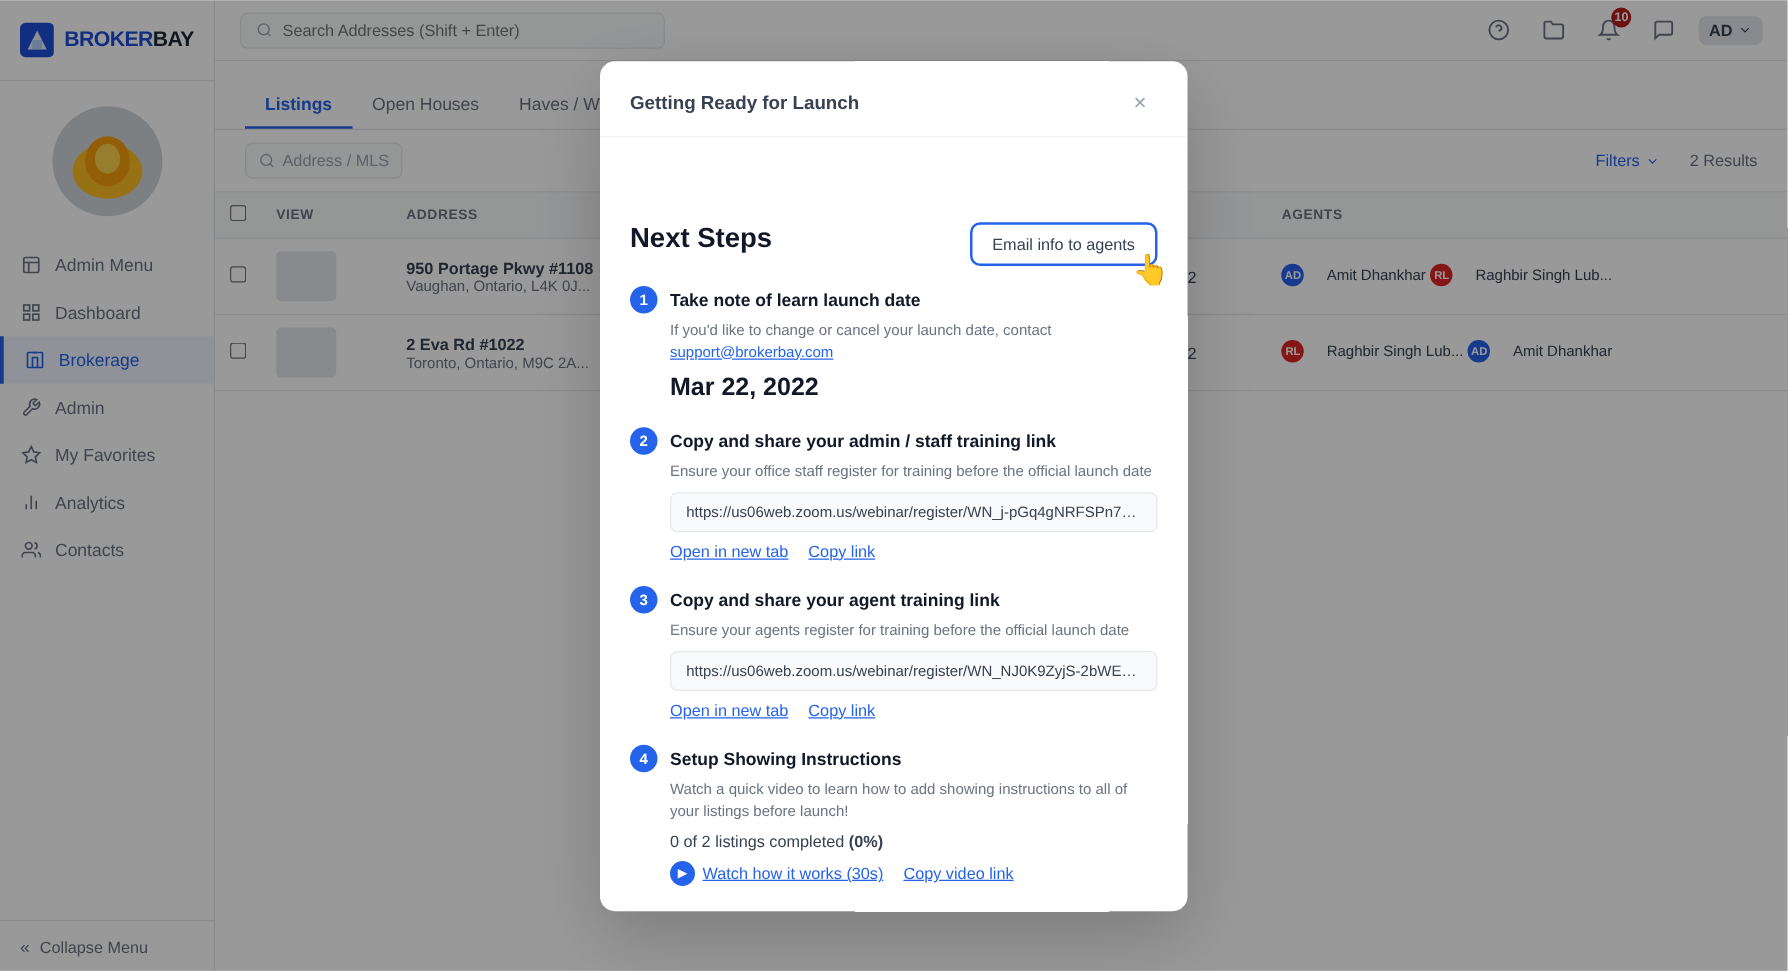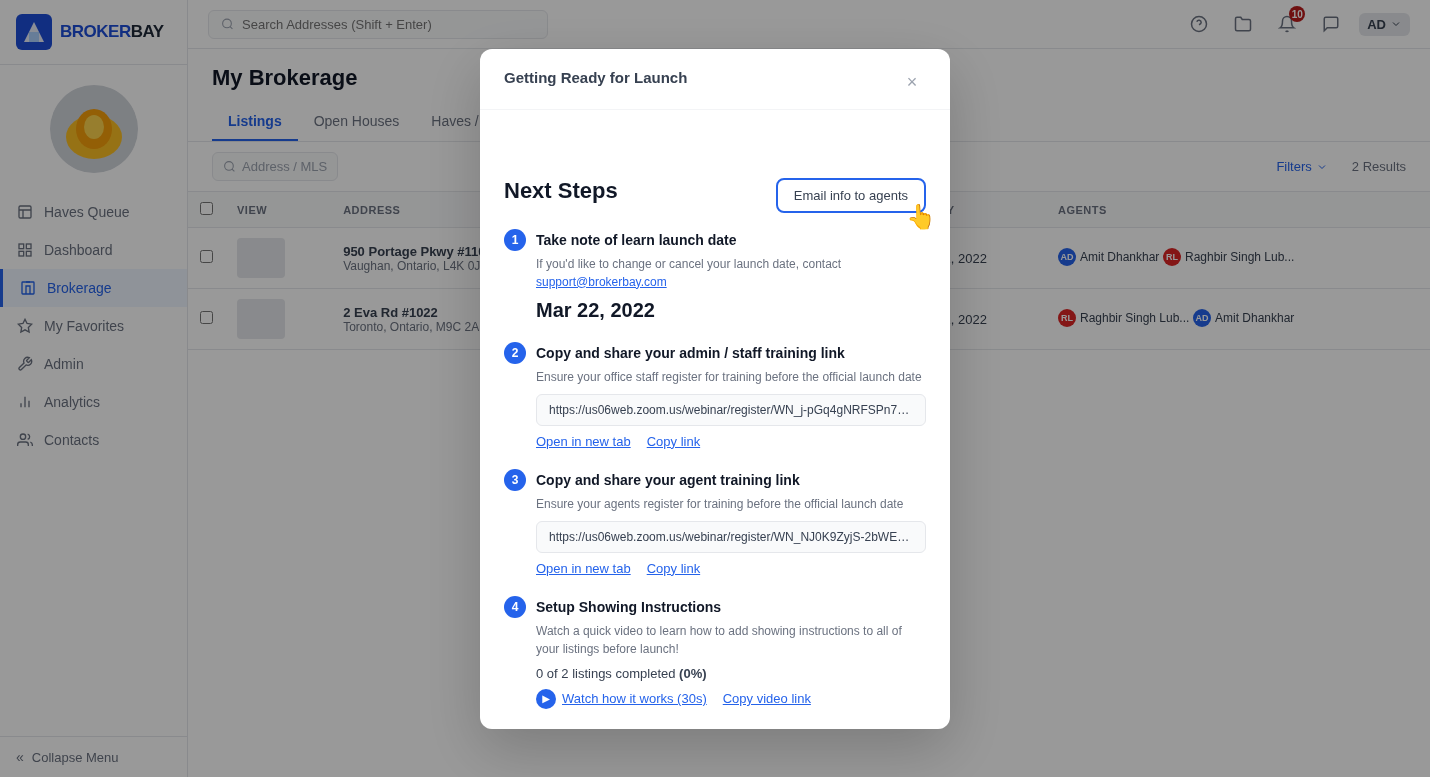--- a/index.html
+++ b/index.html
@@ -2,21 +2,21 @@
 <html><head>
   <meta charset="utf-8">
   <style>
     * { box-sizing: border-box; margin: 0; padding: 0; }
     body { font-family: -apple-system, BlinkMacSystemFont, 'Segoe UI', sans-serif; background: #f0f2f5; width: 1430px; height: 777px; overflow: hidden; }
 
     
     .app-wrapper { display: flex; width: 1430px; height: 777px; }
 
     
-    .sidebar { width: 188px; background: #fff; border-right: 1px solid #e5e7eb; display: flex; flex-direction: column; align-items: stretch; flex-shrink: 0; }
+    .sidebar { width: 172px; background: #fff; border-right: 1px solid #e5e7eb; display: flex; flex-direction: column; align-items: stretch; flex-shrink: 0; }
     .sidebar-logo { display: flex; align-items: center; padding: 14px 16px; border-bottom: 1px solid #e5e7eb; gap: 8px; }
     .logo-icon { width: 36px; height: 36px; }
 
     .sidebar-avatar { display: flex; justify-content: center; padding: 20px 0 12px; }
     .avatar-circle { width: 88px; height: 88px; border-radius: 50%; background: #e5e7eb; overflow: hidden; display: flex; align-items: center; justify-content: center; }
 
     .sidebar-nav { display: flex; flex-direction: column; flex: 1; padding: 8px 0; }
     .nav-item { display: flex; align-items: center; gap: 10px; padding: 10px 16px; cursor: pointer; color: #6b7280; font-size: 14px; font-weight: 500; }
     .nav-item.active { color: #2563eb; background: #eff6ff; border-left: 3px solid #2563eb; }
     .nav-item .nav-icon { width: 18px; height: 18px; display: flex; align-items: center; justify-content: center; flex-shrink: 0; }
@@ -47,28 +47,28 @@
     .filters-btn { display: flex; align-items: center; gap: 4px; color: #2563eb; font-size: 13px; cursor: pointer; margin-left: auto; }
     .results-count { font-size: 13px; color: #6b7280; }
 
     .data-table { width: 100%; border-collapse: collapse; }
     .data-table th { background: #f9fafb; font-size: 11px; font-weight: 600; color: #6b7280; text-transform: uppercase; letter-spacing: 0.5px; padding: 10px 12px; text-align: left; border-bottom: 1px solid #e5e7eb; }
     .data-table td { padding: 10px 12px; font-size: 13px; color: #374151; border-bottom: 1px solid #e5e7eb; vertical-align: middle; }
     .table-wrapper { overflow-x: auto; }
     .thumb-placeholder { width: 48px; height: 40px; background: #e5e7eb; border-radius: 4px; }
     .agent-chip { display: inline-flex; align-items: center; gap: 4px; margin-bottom: 2px; }
     .agent-avatar { width: 18px; height: 18px; border-radius: 50%; font-size: 9px; font-weight: 700; color: #fff; display: flex; align-items: center; justify-content: center; }
-    .agent-name { font-size: 12px; color: #374151; }
+    .agent-name { font-size: 12px; color: #374151; margin-left: 14px; }
 
     
     .overlay { position: fixed; inset: 0; background: rgba(0,0,0,0.4); z-index: 100; display: flex; align-items: center; justify-content: center; }
 
     
     .modal { background: #fff; border-radius: 12px; width: 470px; max-height: 680px; overflow-y: auto; box-shadow: 0 20px 60px rgba(0,0,0,0.2); position: relative; }
-    .modal-header { padding: 20px 24px 12px; display: flex; align-items: flex-start; justify-content: space-between; border-bottom: 1px solid #f3f4f6; }
+    .modal-header { padding: 20px 24px 12px; display: flex; align-items: center; justify-content: space-between; border-bottom: 1px solid #f3f4f6; }
     .modal-title { font-size: 15px; font-weight: 600; color: #374151; }
     .modal-close { width: 28px; height: 28px; border-radius: 50%; border: none; background: transparent; cursor: pointer; display: flex; align-items: center; justify-content: center; color: #9ca3af; font-size: 18px; }
 
     .modal-body { padding: 20px 24px; }
     .modal-section-title { font-size: 22px; font-weight: 700; color: #111827; margin-bottom: 8px; }
     .modal-intro { font-size: 13px; color: #6b7280; margin-bottom: 16px; line-height: 1.5; }
 
     .email-btn { border: 2px solid #2563eb; border-radius: 8px; padding: 8px 16px; background: #fff; color: #374151; font-size: 13px; font-weight: 500; cursor: pointer; }
 
     .next-steps-header { display: flex; align-items: flex-start; justify-content: space-between; margin-bottom: 16px; margin-top: 48px; }
@@ -121,21 +121,21 @@
     </div>
 
     <div class="sidebar-nav">
       <div class="nav-item">
         <span class="nav-icon">
           <svg width="16" height="16" viewBox="0 0 24 24" fill="none" stroke="currentColor" stroke-width="2">
               <rect x="3" y="3" width="18" height="18" rx="2"></rect>
               <path d="M3 9h18M9 21V9"></path>
             </svg>
         </span>
-        <span>Haves Queue</span>
+        <span>Admin Menu</span>
       </div>
       <div class="nav-item">
         <span class="nav-icon">
           <svg width="16" height="16" viewBox="0 0 24 24" fill="none" stroke="currentColor" stroke-width="2">
               <rect x="3" y="3" width="7" height="7"></rect>
               <rect x="14" y="3" width="7" height="7"></rect>
               <rect x="3" y="14" width="7" height="7"></rect>
               <rect x="14" y="14" width="7" height="7"></rect>
             </svg>
         </span>
@@ -146,32 +146,32 @@
           <svg width="16" height="16" viewBox="0 0 24 24" fill="none" stroke="currentColor" stroke-width="2">
               <rect x="3" y="3" width="18" height="18" rx="1"></rect>
               <path d="M9 21V9h6v12M9 3h6"></path>
             </svg>
         </span>
         <span>Brokerage</span>
       </div>
       <div class="nav-item">
         <span class="nav-icon">
           <svg width="16" height="16" viewBox="0 0 24 24" fill="none" stroke="currentColor" stroke-width="2">
+              <path d="M14.7 6.3a1 1 0 000 1.4l1.6 1.6a1 1 0 001.4 0l3.77-3.77a6 6 0 01-7.94 7.94l-6.91 6.91a2.12 2.12 0 01-3-3l6.91-6.91a6 6 0 017.94-7.94l-3.76 3.76z"></path>
+            </svg>
+        </span>
+        <span>Admin</span>
+      </div>
+      <div class="nav-item">
+        <span class="nav-icon">
+          <svg width="16" height="16" viewBox="0 0 24 24" fill="none" stroke="currentColor" stroke-width="2">
               <polygon points="12,2 15.09,8.26 22,9.27 17,14.14 18.18,21.02 12,17.77 5.82,21.02 7,14.14 2,9.27 8.91,8.26"></polygon>
             </svg>
         </span>
         <span>My Favorites</span>
-      </div>
-      <div class="nav-item">
-        <span class="nav-icon">
-          <svg width="16" height="16" viewBox="0 0 24 24" fill="none" stroke="currentColor" stroke-width="2">
-              <path d="M14.7 6.3a1 1 0 000 1.4l1.6 1.6a1 1 0 001.4 0l3.77-3.77a6 6 0 01-7.94 7.94l-6.91 6.91a2.12 2.12 0 01-3-3l6.91-6.91a6 6 0 017.94-7.94l-3.76 3.76z"></path>
-            </svg>
-        </span>
-        <span>Admin</span>
       </div>
       <div class="nav-item">
         <span class="nav-icon">
           <svg width="16" height="16" viewBox="0 0 24 24" fill="none" stroke="currentColor" stroke-width="2">
               <line x1="18" y1="20" x2="18" y2="10"></line>
               <line x1="12" y1="20" x2="12" y2="4"></line>
               <line x1="6" y1="20" x2="6" y2="14"></line>
             </svg>
         </span>
         <span>Analytics</span>
@@ -233,21 +233,20 @@
           <span>AD</span>
           <svg width="12" height="12" viewBox="0 0 24 24" fill="none" stroke="currentColor" stroke-width="2">
               <polyline points="6,9 12,15 18,9"></polyline>
             </svg>
         </div>
       </div>
     </div>
 
     <div class="brokerage-panel">
       <div class="brokerage-header">
-        <h1 class="brokerage-title">My Brokerage</h1>
         <div class="tabs-bar">
           <div class="tab active">Listings</div>
           <div class="tab">Open Houses</div>
           <div class="tab">Haves / Wants</div>
         </div>
       </div>
 
       <div class="table-toolbar">
         <div class="mls-search">
           <svg width="13" height="13" viewBox="0 0 24 24" fill="none" stroke="#9ca3af" stroke-width="2">

